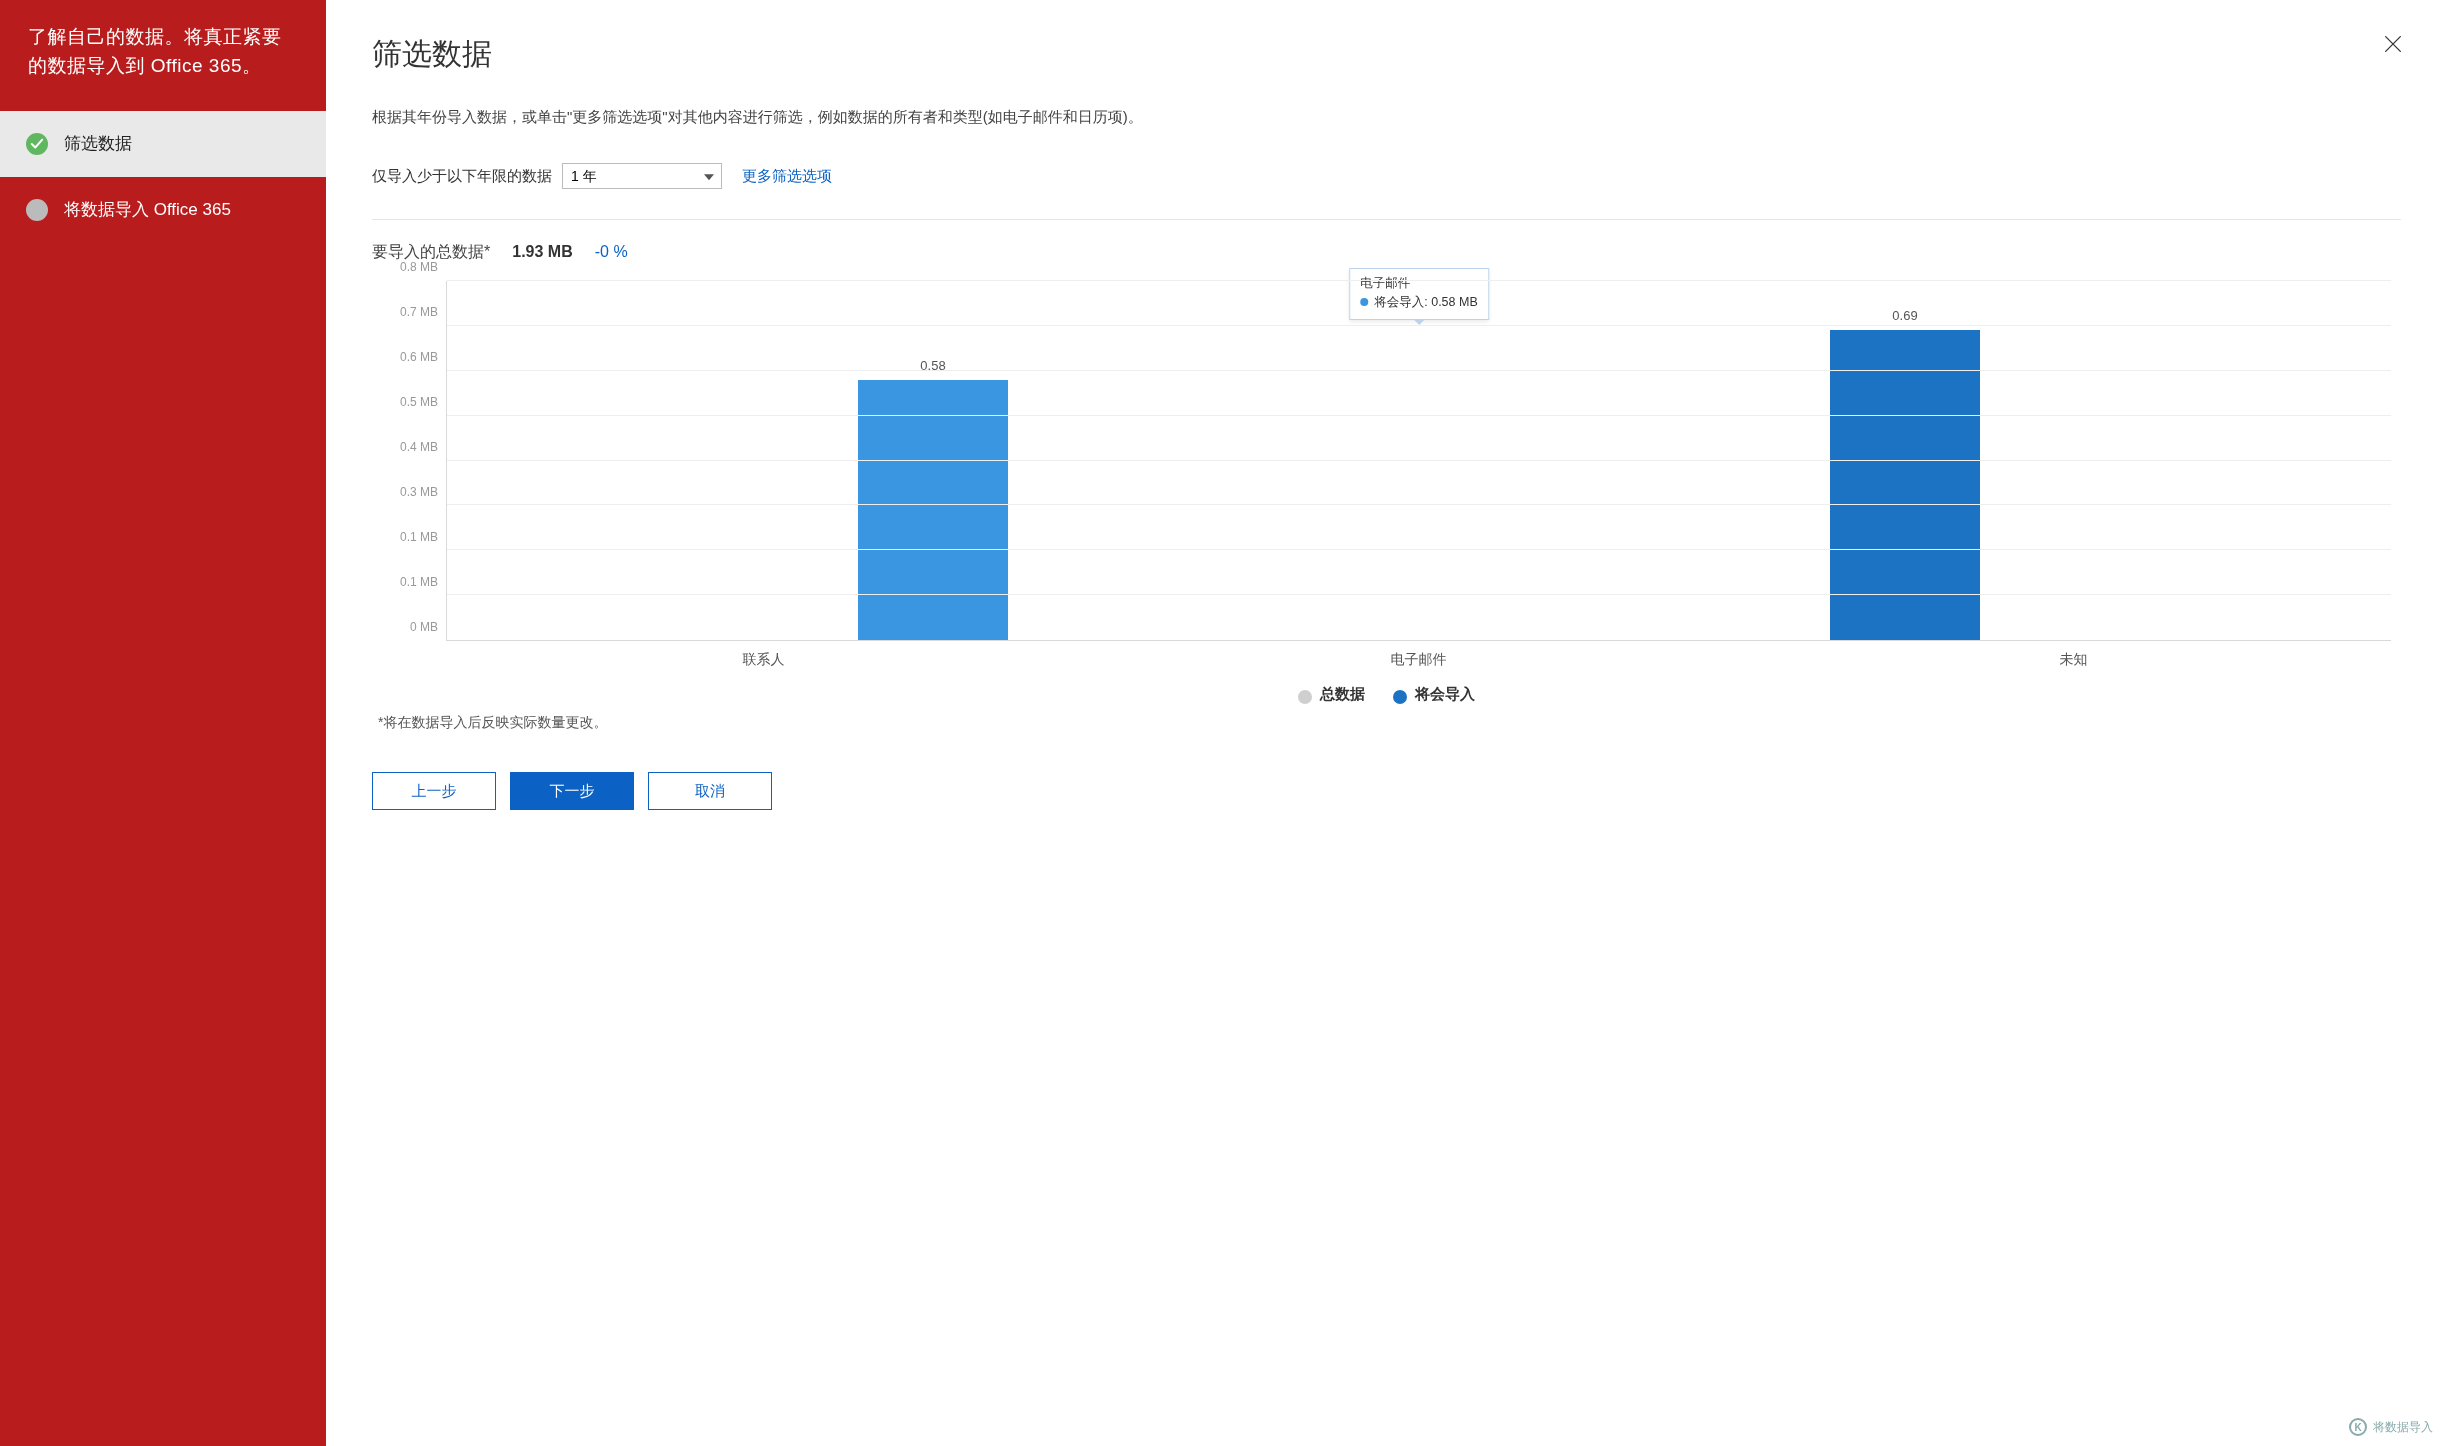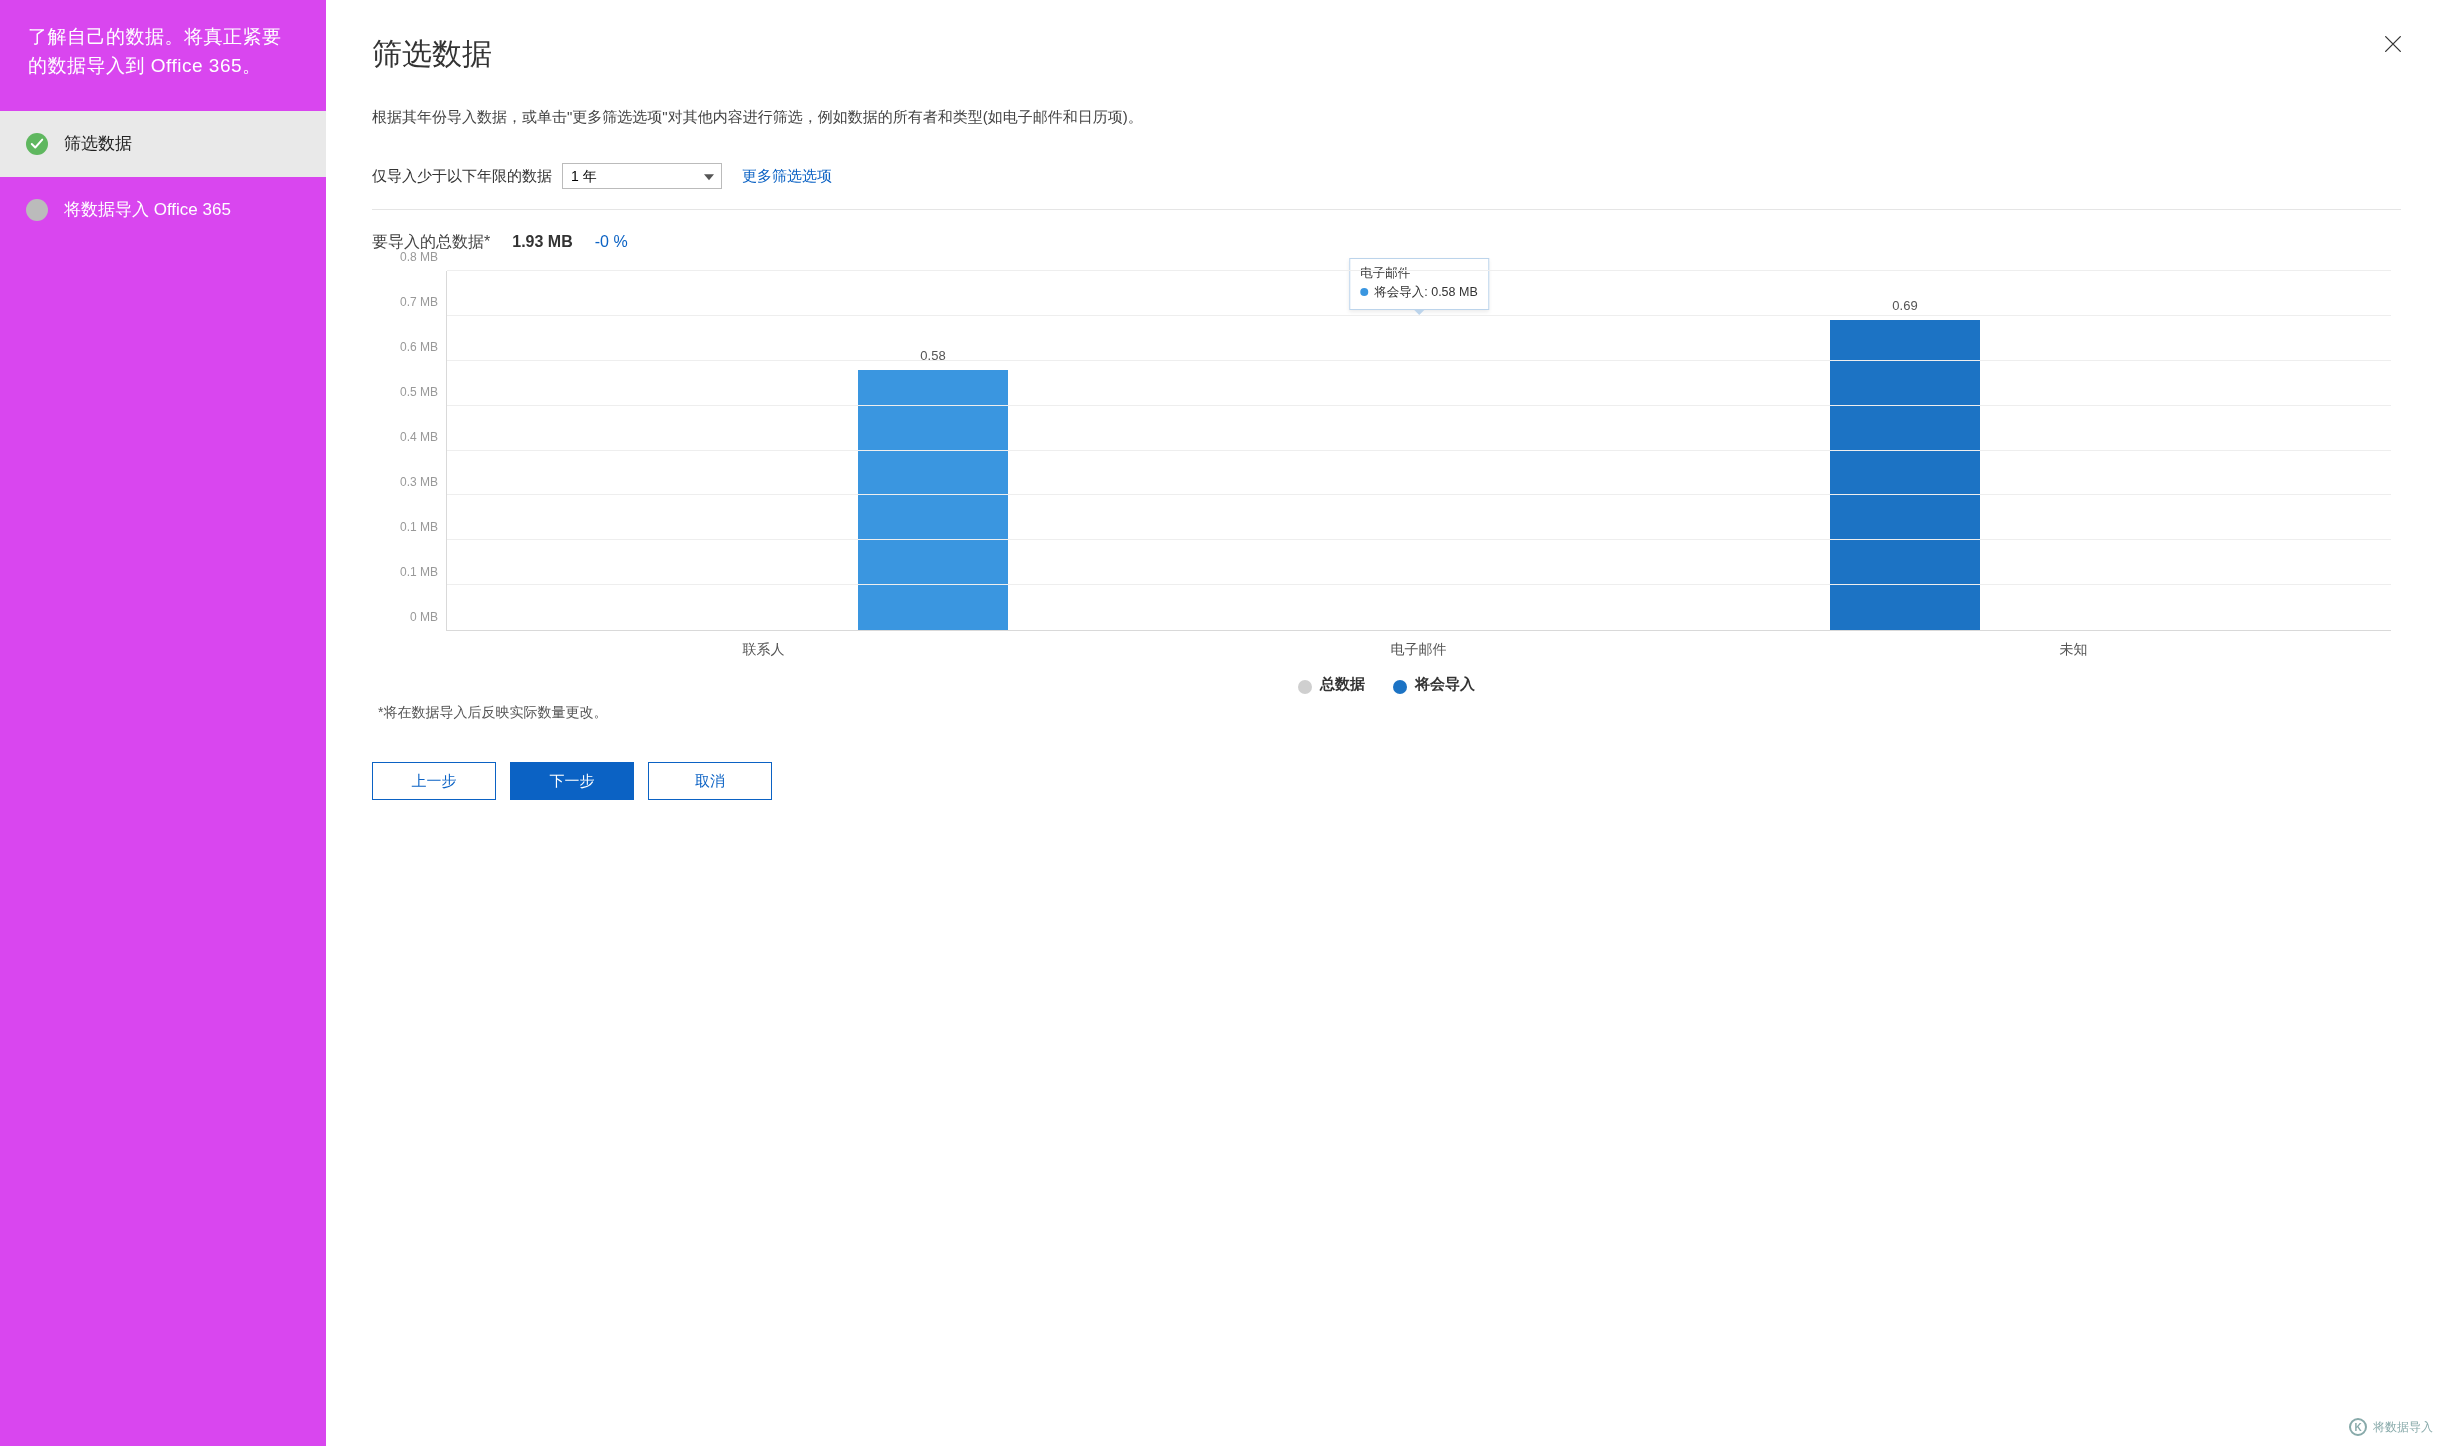--- a/index.html
+++ b/index.html
@@ -1,37 +1,37 @@
 <!DOCTYPE html>
 <html><head>
 <meta charset="utf-8">
 <style>
   * { box-sizing: border-box; margin: 0; padding: 0; }
   html, body { width: 100%; height: 100%; font-family: "Segoe UI", "Microsoft YaHei", Arial, sans-serif; color: #333; }
   body { display: flex; background: #fff; overflow: hidden; }
 
   
-  .sidebar { width: 326px; min-width: 326px; height: 100vh; background: #d946ef; color: #fff; display: flex; flex-direction: column; }
+  .sidebar { width: 326px; min-width: 326px; height: 100vh; background: #b91c1c; color: #fff; display: flex; flex-direction: column; }
   .sidebar-header { padding: 22px 26px 30px 28px; font-size: 19px; line-height: 1.55; font-weight: 400; letter-spacing: .5px; }
   .step { display: flex; align-items: center; gap: 16px; padding: 0 26px; height: 66px; font-size: 17px; cursor: pointer; }
   .step.active { background: #e9e9e9; color: #222; }
   .step .bullet { width: 22px; height: 22px; border-radius: 50%; display: flex; align-items: center; justify-content: center; flex: none; }
   .step.active .bullet { background: #5fb75f; color: #fff; }
   .step:not(.active) .bullet { background: #bbb; }
   .step .check-icon svg { width: 14px; height: 14px; display: block; }
 
   
   .main { flex: 1; position: relative; padding: 34px 46px 30px 46px; overflow: auto; }
   .close-btn { position: absolute; top: 28px; right: 38px; width: 32px; height: 32px; display: flex; align-items: center; justify-content: center; cursor: pointer; }
   .close-btn svg { width: 22px; height: 22px; stroke: #333; }
 
   h1.page-title { font-size: 30px; font-weight: 400; margin-bottom: 30px; }
   .intro { font-size: 15px; color: #444; margin-bottom: 34px; line-height: 1.6; }
 
-  .filter-row { display: flex; align-items: center; gap: 10px; font-size: 15px; margin-bottom: 20px; }
+  .filter-row { display: flex; align-items: center; gap: 10px; font-size: 15px; margin-bottom: 30px; }
   .age-select { appearance: none; -webkit-appearance: none; border: 1px solid #bbb; background: #fff; height: 26px; padding: 0 28px 0 8px; font-size: 14px; min-width: 160px; position: relative; }
   .select-wrap { position: relative; display: inline-block; }
   .select-wrap::after { content: ""; position: absolute; right: 8px; top: 50%; transform: translateY(-30%); border-left: 5px solid transparent; border-right: 5px solid transparent; border-top: 6px solid #555; pointer-events: none; }
   .link { color: #0b62c4; cursor: pointer; font-size: 15px; margin-left: 10px; }
 
   hr.sep { border: none; border-top: 1px solid #e5e5e5; margin: 0 0 22px 0; }
 
   .totals { display: flex; align-items: baseline; gap: 22px; font-size: 16px; margin-bottom: 18px; }
   .totals .label { color: #444; }
   .totals .value { font-weight: 600; }

